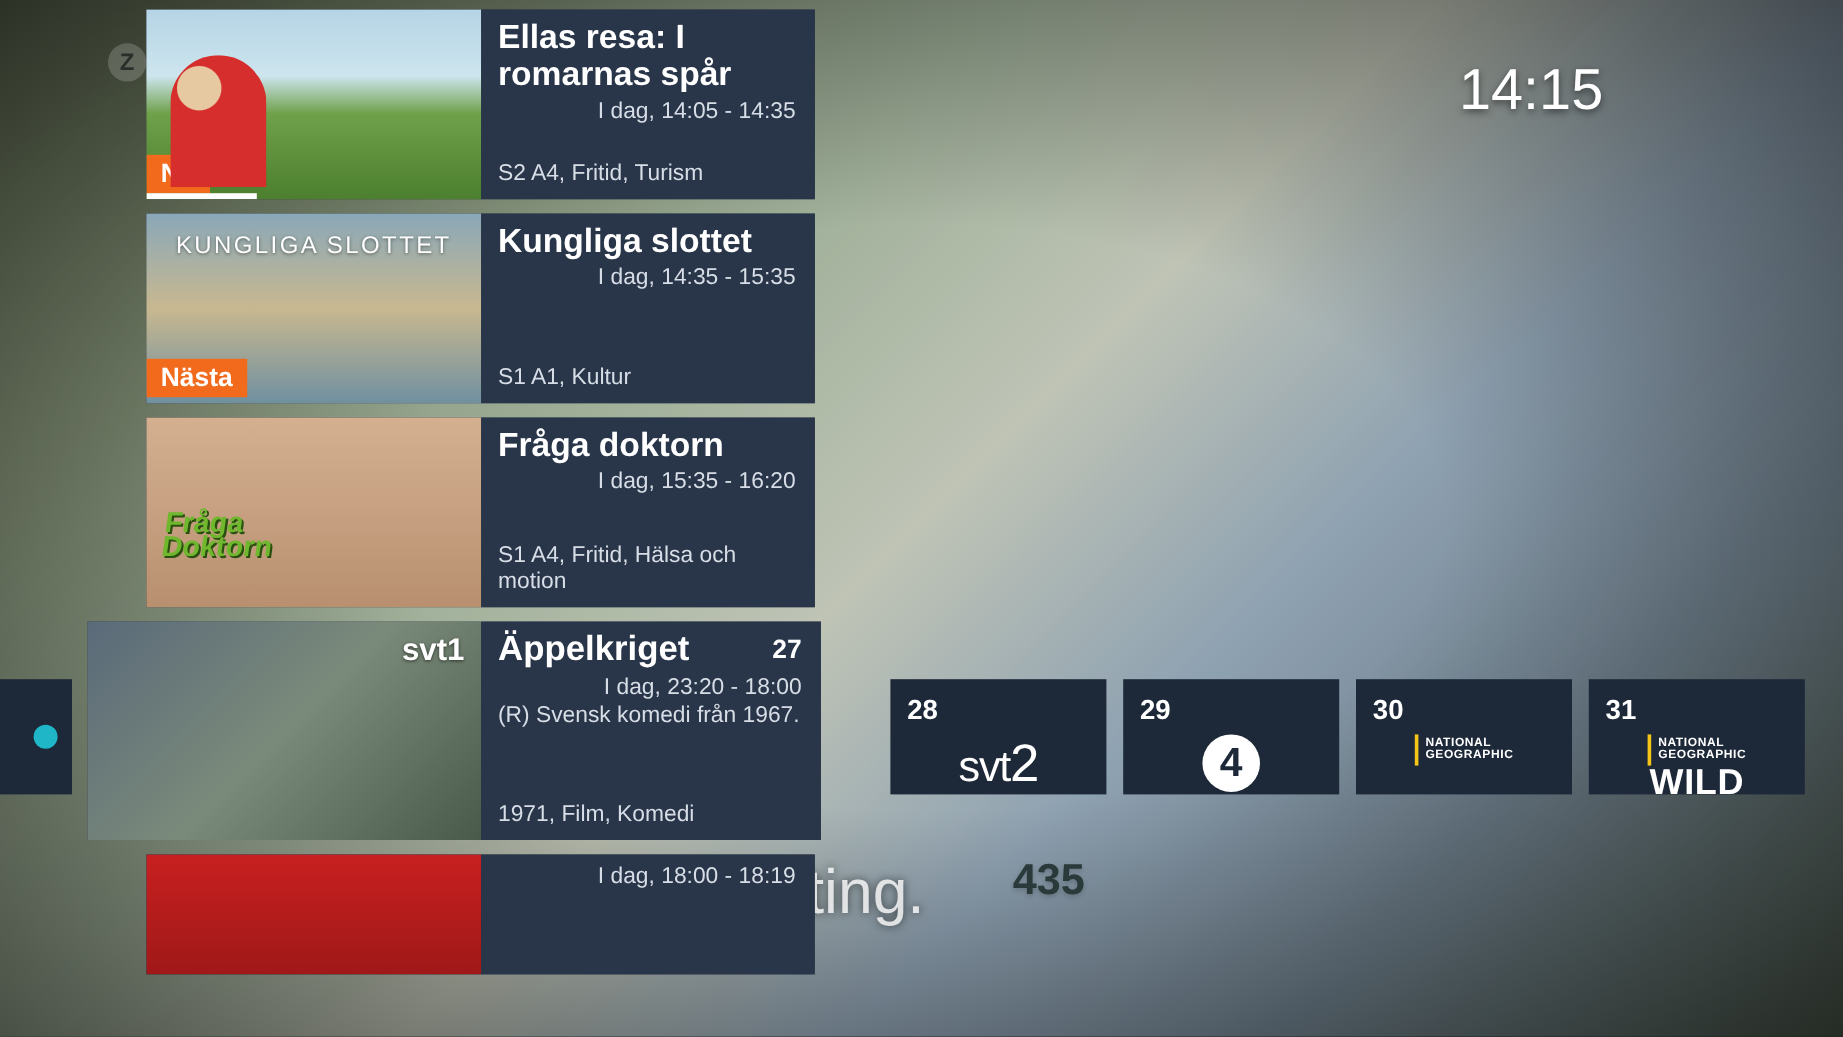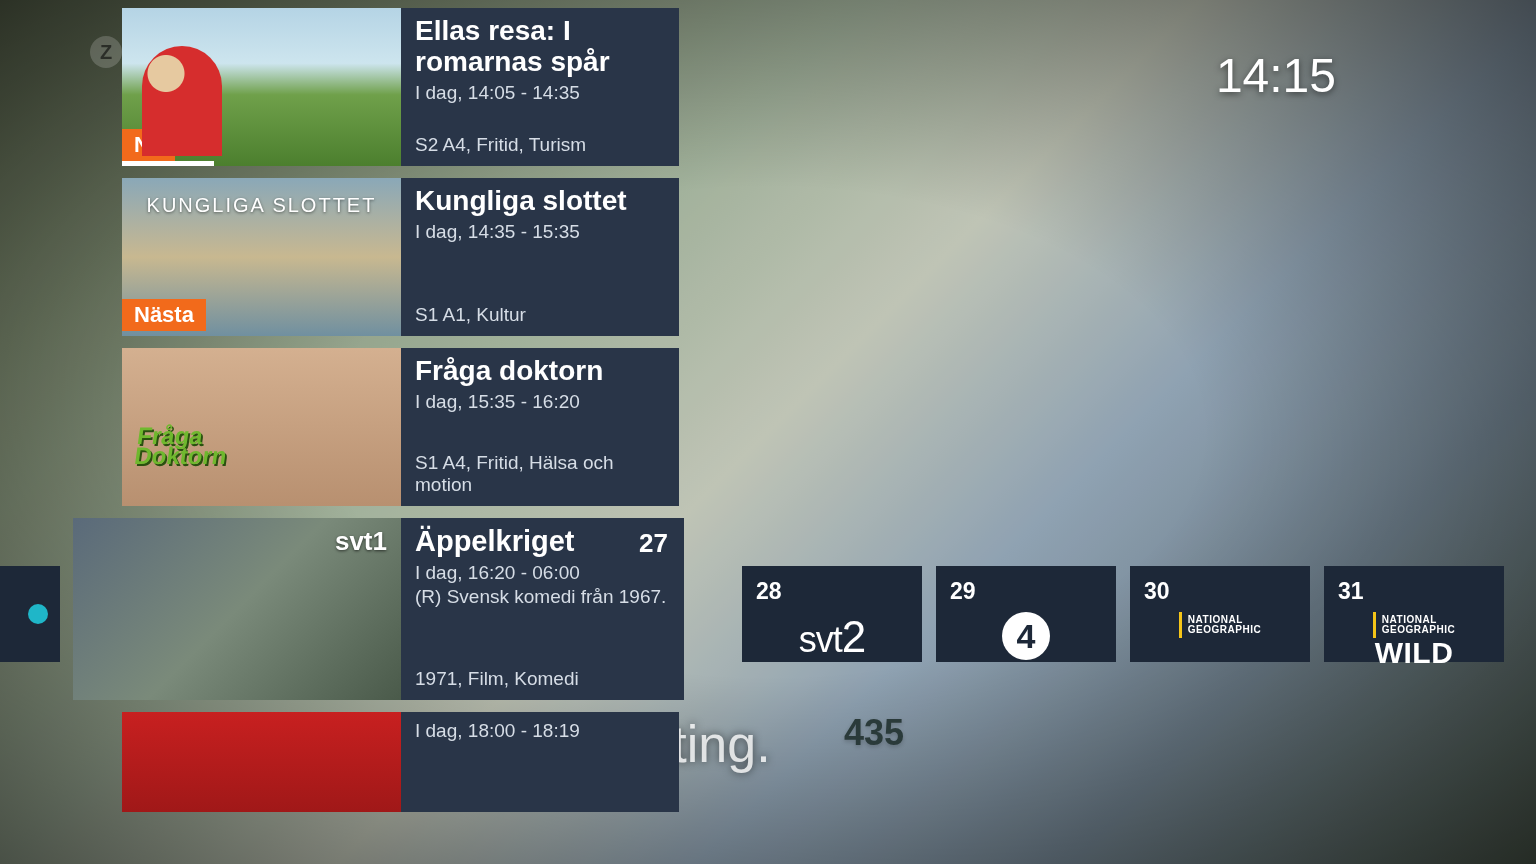--- a/index.html
+++ b/index.html
@@ -15,24 +15,24 @@
   .list { position:absolute; top:8px; left:122px; width:557px; display:flex; flex-direction:column; gap:12px; }
   .item { display:flex; height:158px; background:#293548; cursor:pointer; }
   .item.selected { margin-left:-49px; width:611px; height:182px; }
   .thumb { position:relative; width:279px; flex:0 0 279px; background:#556; overflow:hidden; }
   .item.selected .thumb { width:328px; flex:0 0 328px; }
   .badge { position:absolute; bottom:5px; left:0; background:#f26a1b; color:#fff; font-weight:700; font-size:22px; padding:3px 12px; }
   .item.selected .badge-ch { position:absolute; top:8px; right:14px; font-size:26px; font-weight:600; color:#fff; text-shadow:0 1px 3px rgba(0,0,0,0.6);}
   .progress { position:absolute; bottom:0; left:0; height:5px; background:#fff; }
   .info { flex:1; padding:8px 16px 10px 14px; display:flex; flex-direction:column; background:#293548; position:relative; }
   .title { font-size:28px; font-weight:700; line-height:1.1; margin-bottom:4px; }
-  .time { font-size:19px; color:#d6dde6; }
+  .time { font-size:19px; color:#d6dde6;text-align:right; }
   .desc { font-size:19px; color:#d6dde6; margin-top:2px; }
   .tags { font-size:19px; color:#d6dde6; margin-top:auto; }
-  .chnum { position:absolute; top:10px; right:16px; font-size:26px; font-weight:700; }
+  .chnum { position:absolute; top:10px; right:16px; font-size:22px; font-weight:700; }
   .item.selected .title { font-size:29px; }
   .partial { height:100px; overflow:hidden; }
 
   
   .sc1 { background:linear-gradient(to bottom,#b5d4e5 0%,#cde5ee 35%,#6fa04a 55%,#4c7f2e 100%); position:relative; }
   .sc1::after{content:"";position:absolute;left:20px;bottom:10px;width:80px;height:110px;background:radial-gradient(circle at 30% 25%,#e6c9a0 0 18px,transparent 19px),linear-gradient(#d62d2d,#d62d2d);border-radius:40px 40px 0 0;}
   .sc2 { background:linear-gradient(to bottom,#8aa8b8 0%,#c8b890 50%,#7090a0 100%); }
   .sc2-t{position:absolute;top:16px;left:0;right:0;text-align:center;font-size:20px;letter-spacing:2px;color:#fff;font-weight:500;text-shadow:0 1px 3px rgba(0,0,0,0.5);}
   .sc3 { background:linear-gradient(to bottom,#d4b090 0%,#b89070 100%); }
   .sc3-t{position:absolute;left:14px;top:78px;font-size:24px;font-weight:900;color:#6fb82e;transform:skewX(-8deg);line-height:0.85;text-shadow:2px 2px 0 #2a5010;}
@@ -102,21 +102,21 @@
       </div>
     </div>
 
     <div class="item selected">
       <div class="thumb sc4">
         <div class="badge-ch">svt1</div>
       </div>
       <div class="info">
         <div class="chnum">27</div>
         <div class="title">Äppelkriget</div>
-        <div class="time">I dag, 16:20 - 06:00</div>
+        <div class="time">I dag, 23:20 - 18:00</div>
         <div class="desc">(R) Svensk komedi från 1967.</div>
         <div class="tags">1971, Film, Komedi</div>
       </div>
     </div>
 
     <div class="item partial">
       <div class="thumb sc5"></div>
       <div class="info">
         <div class="time">I dag, 18:00 - 18:19</div>
       </div>

